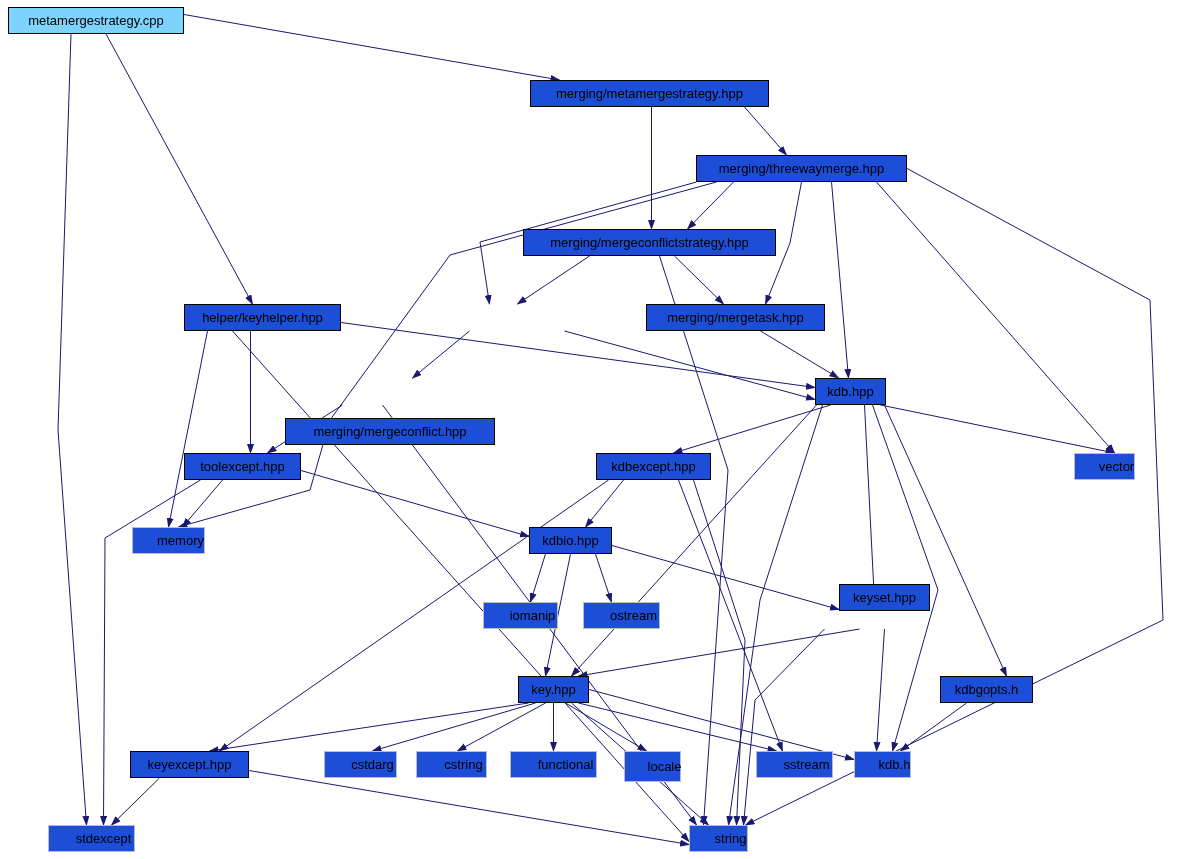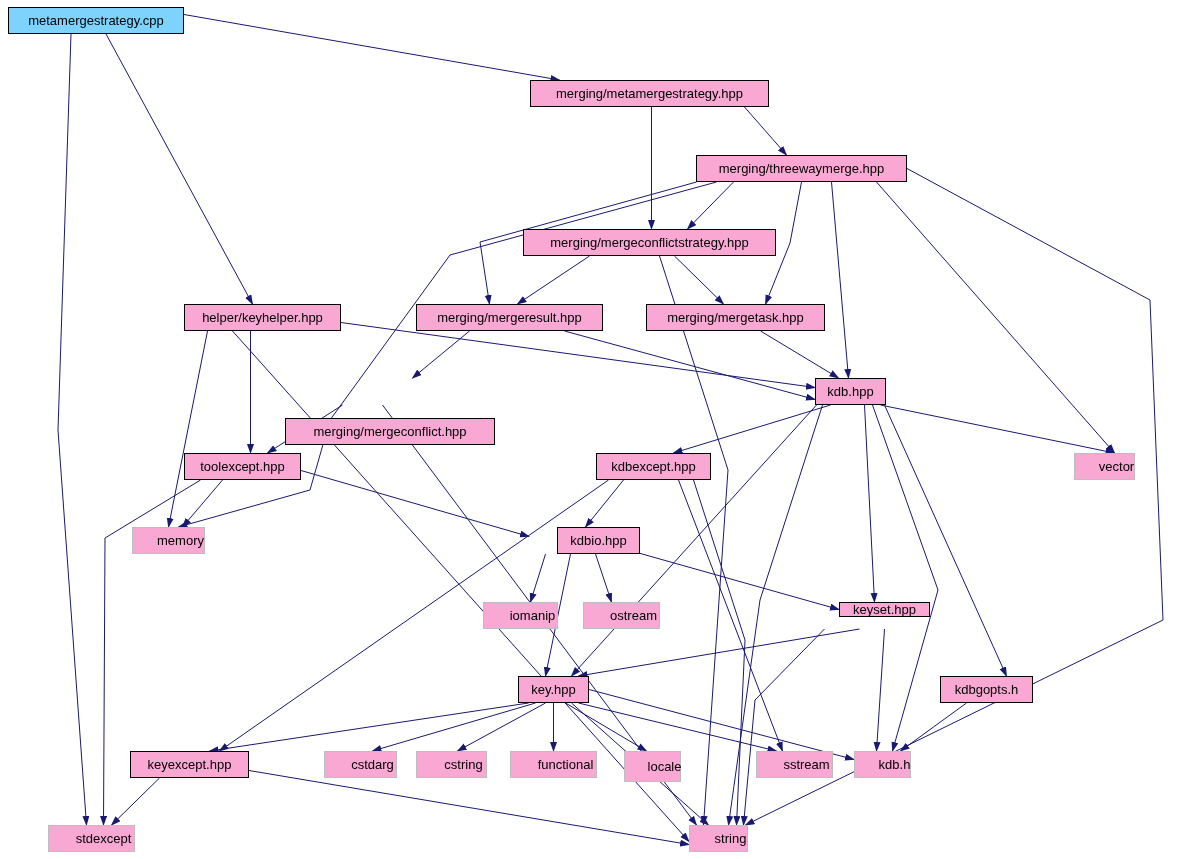--- a/index.html
+++ b/index.html
@@ -8,21 +8,21 @@
     position:relative;
     width:1179px;height:859px;
     background:#ffffff;
     overflow:hidden;
     font-family:"Liberation Sans","DejaVu Sans",sans-serif;
   }
   #edges{position:absolute;left:0;top:0;width:1179px;height:859px;}
   .node{
     position:absolute;
     box-sizing:border-box;
-    background:#f9a8d4;
+    background:#1d4ed8;
     border:1px solid #000000;
     display:flex;align-items:center;justify-content:center;
     font-size:13px;color:#000000;
     white-space:nowrap;
     z-index:2;
   }
   .node.external{border-color:#bdbdbd;padding-left:24px;}
   .node.root{background:#7dd3fc;border-color:#000000;}
   .node.internal{cursor:pointer;}
 </style>
@@ -92,32 +92,31 @@
       <path d="M589,689.5 L854,759.5" fill="none" stroke="#191970" stroke-width="1" marker-end="url(#arrowhead)"></path>
       <path d="M159.5,778 L111.5,825" fill="none" stroke="#191970" stroke-width="1" marker-end="url(#arrowhead)"></path>
       <path d="M249,770.5 L689,844.5" fill="none" stroke="#191970" stroke-width="1" marker-end="url(#arrowhead)"></path>
     </svg>
 
 <div class="node root" style="left: 8px; top: 7px; width: 176px; height: 27px;">metamergestrategy.cpp</div>
     <div class="node internal" style="left: 530px; top: 80px; width: 239px; height: 27px;">merging/metamergestrategy.hpp</div>
     <div class="node internal" style="left: 696px; top: 155px; width: 211px; height: 27px;">merging/threewaymerge.hpp</div>
     <div class="node internal" style="left: 523px; top: 229px; width: 253px; height: 27px;">merging/mergeconflictstrategy.hpp</div>
     <div class="node internal" style="left: 184px; top: 304px; width: 157px; height: 27px;">helper/keyhelper.hpp</div>
-    <div class="node internal" style="left: 416px; top: 304px; width: 187px; height: 27px;">merging/mergeresult.hpp</div>
     <div class="node internal" style="left: 646px; top: 304px; width: 179px; height: 27px;">merging/mergetask.hpp</div>
     <div class="node internal" style="left: 285px; top: 378px; width: 210px; height: 27px; margin-top: 40px;">merging/mergeconflict.hpp</div>
     <div class="node internal" style="left: 815px; top: 378px; width: 71px; height: 27px;">kdb.hpp</div>
     <div class="node internal" style="left: 184px; top: 453px; width: 117px; height: 27px;">toolexcept.hpp</div>
     <div class="node internal" style="left: 596px; top: 453px; width: 115px; height: 27px;">kdbexcept.hpp</div>
     <div class="node external" style="left: 1074px; top: 453px; width: 61px; height: 27px;">vector</div>
     <div class="node external" style="left: 132px; top: 527px; width: 73px; height: 27px;">memory</div>
-    <div class="node internal" style="left: 557px; top: 527px; width: 83px; height: 27px;">kdbio.hpp</div>
+    <div class="node internal" style="left: 529px; top: 527px; width: 83px; height: 27px;">kdbio.hpp</div>
     <div class="node external" style="left: 483px; top: 602px; width: 75px; height: 27px;">iomanip</div>
     <div class="node external" style="left: 583px; top: 602px; width: 77px; height: 27px;">ostream</div>
-    <div class="node internal" style="left: 839px; top: 602px; width: 91px; height: 15px;">keyset.hpp</div>
+    <div class="node internal" style="left: 839px; top: 584px; width: 91px; height: 27px;">keyset.hpp</div>
     <div class="node internal" style="left: 518px; top: 676px; width: 71px; height: 27px;">key.hpp</div>
     <div class="node internal" style="left: 940px; top: 676px; width: 93px; height: 27px;">kdbgopts.h</div>
     <div class="node internal" style="left: 130px; top: 751px; width: 119px; height: 27px;">keyexcept.hpp</div>
     <div class="node external" style="left: 324px; top: 751px; width: 73px; height: 27px;">cstdarg</div>
     <div class="node external" style="left: 416px; top: 751px; width: 71px; height: 27px;">cstring</div>
     <div class="node external" style="left: 510px; top: 751px; width: 87px; height: 27px;">functional</div>
     <div class="node external" style="left: 624px; top: 751px; width: 57px; height: 31px;">locale</div>
     <div class="node external" style="left: 756px; top: 751px; width: 77px; height: 27px;">sstream</div>
     <div class="node external" style="left: 854px; top: 751px; width: 57px; height: 27px;">kdb.h</div>
     <div class="node external" style="left: 48px; top: 825px; width: 87px; height: 27px;">stdexcept</div>

